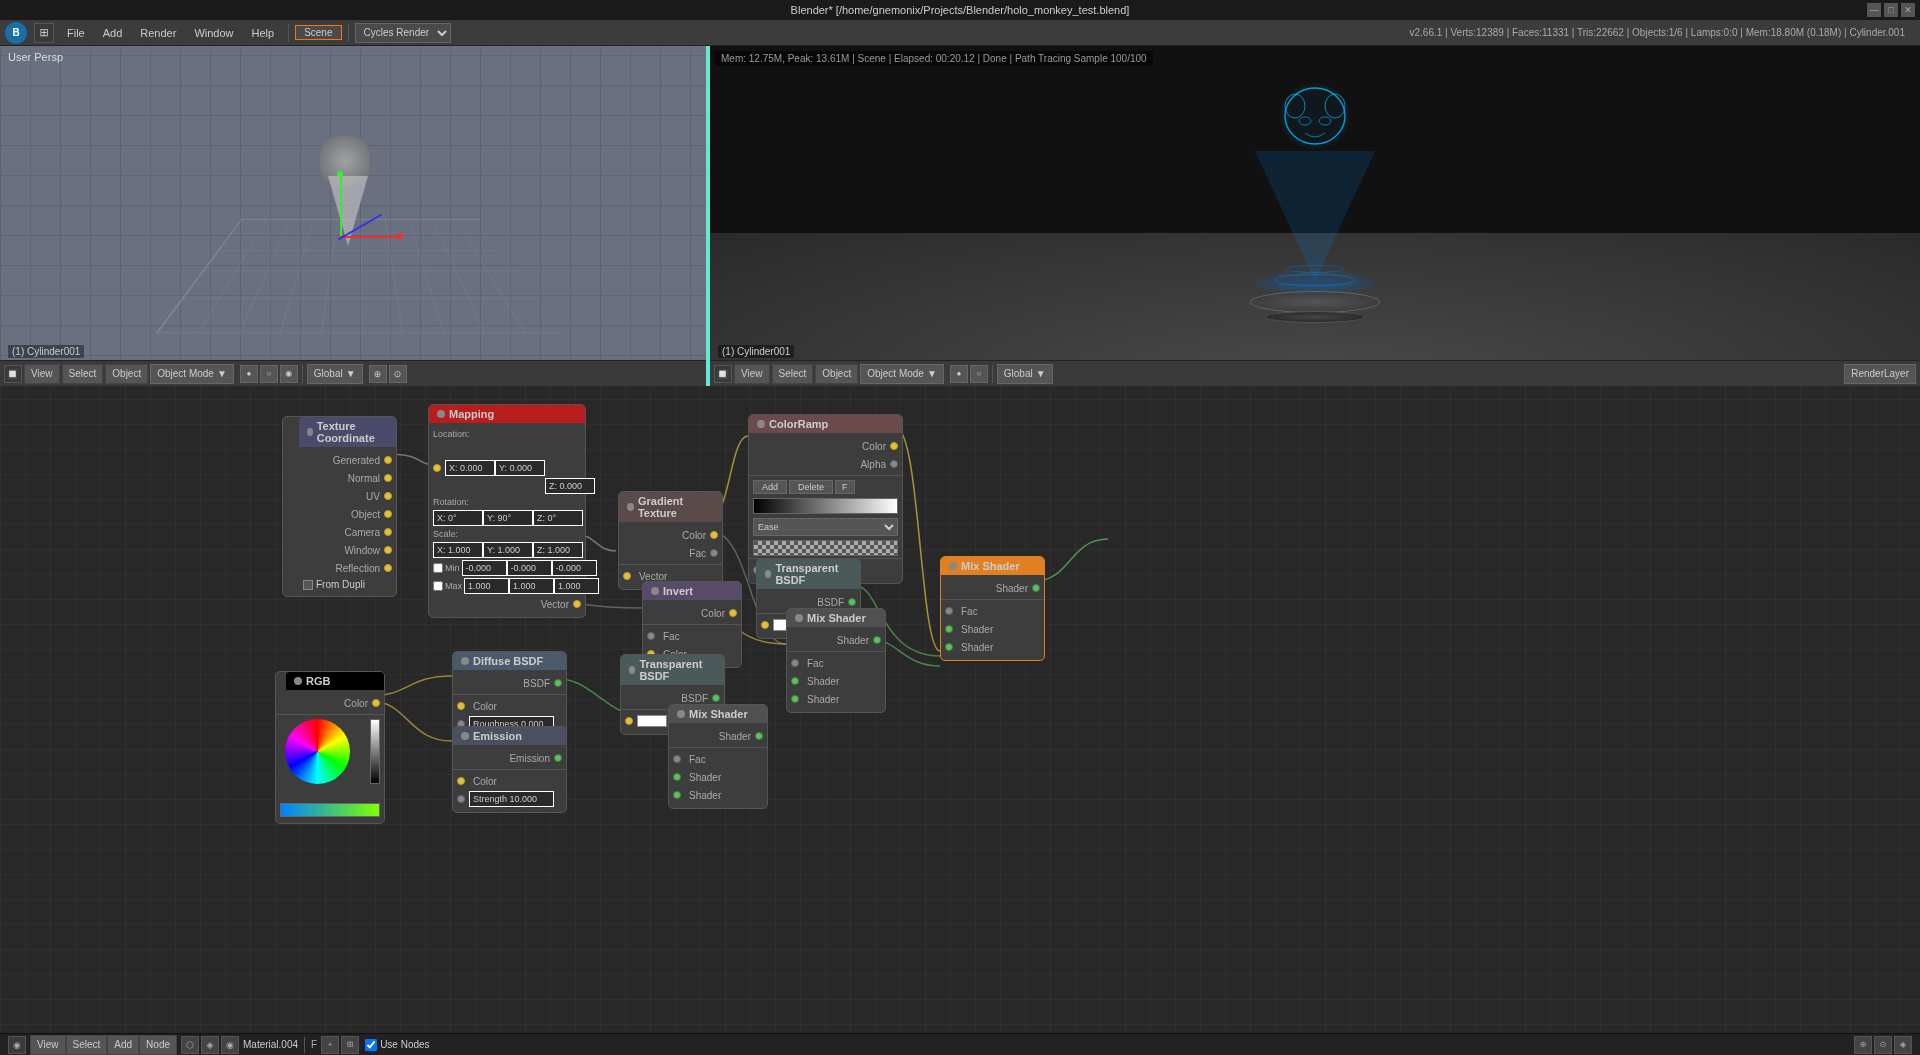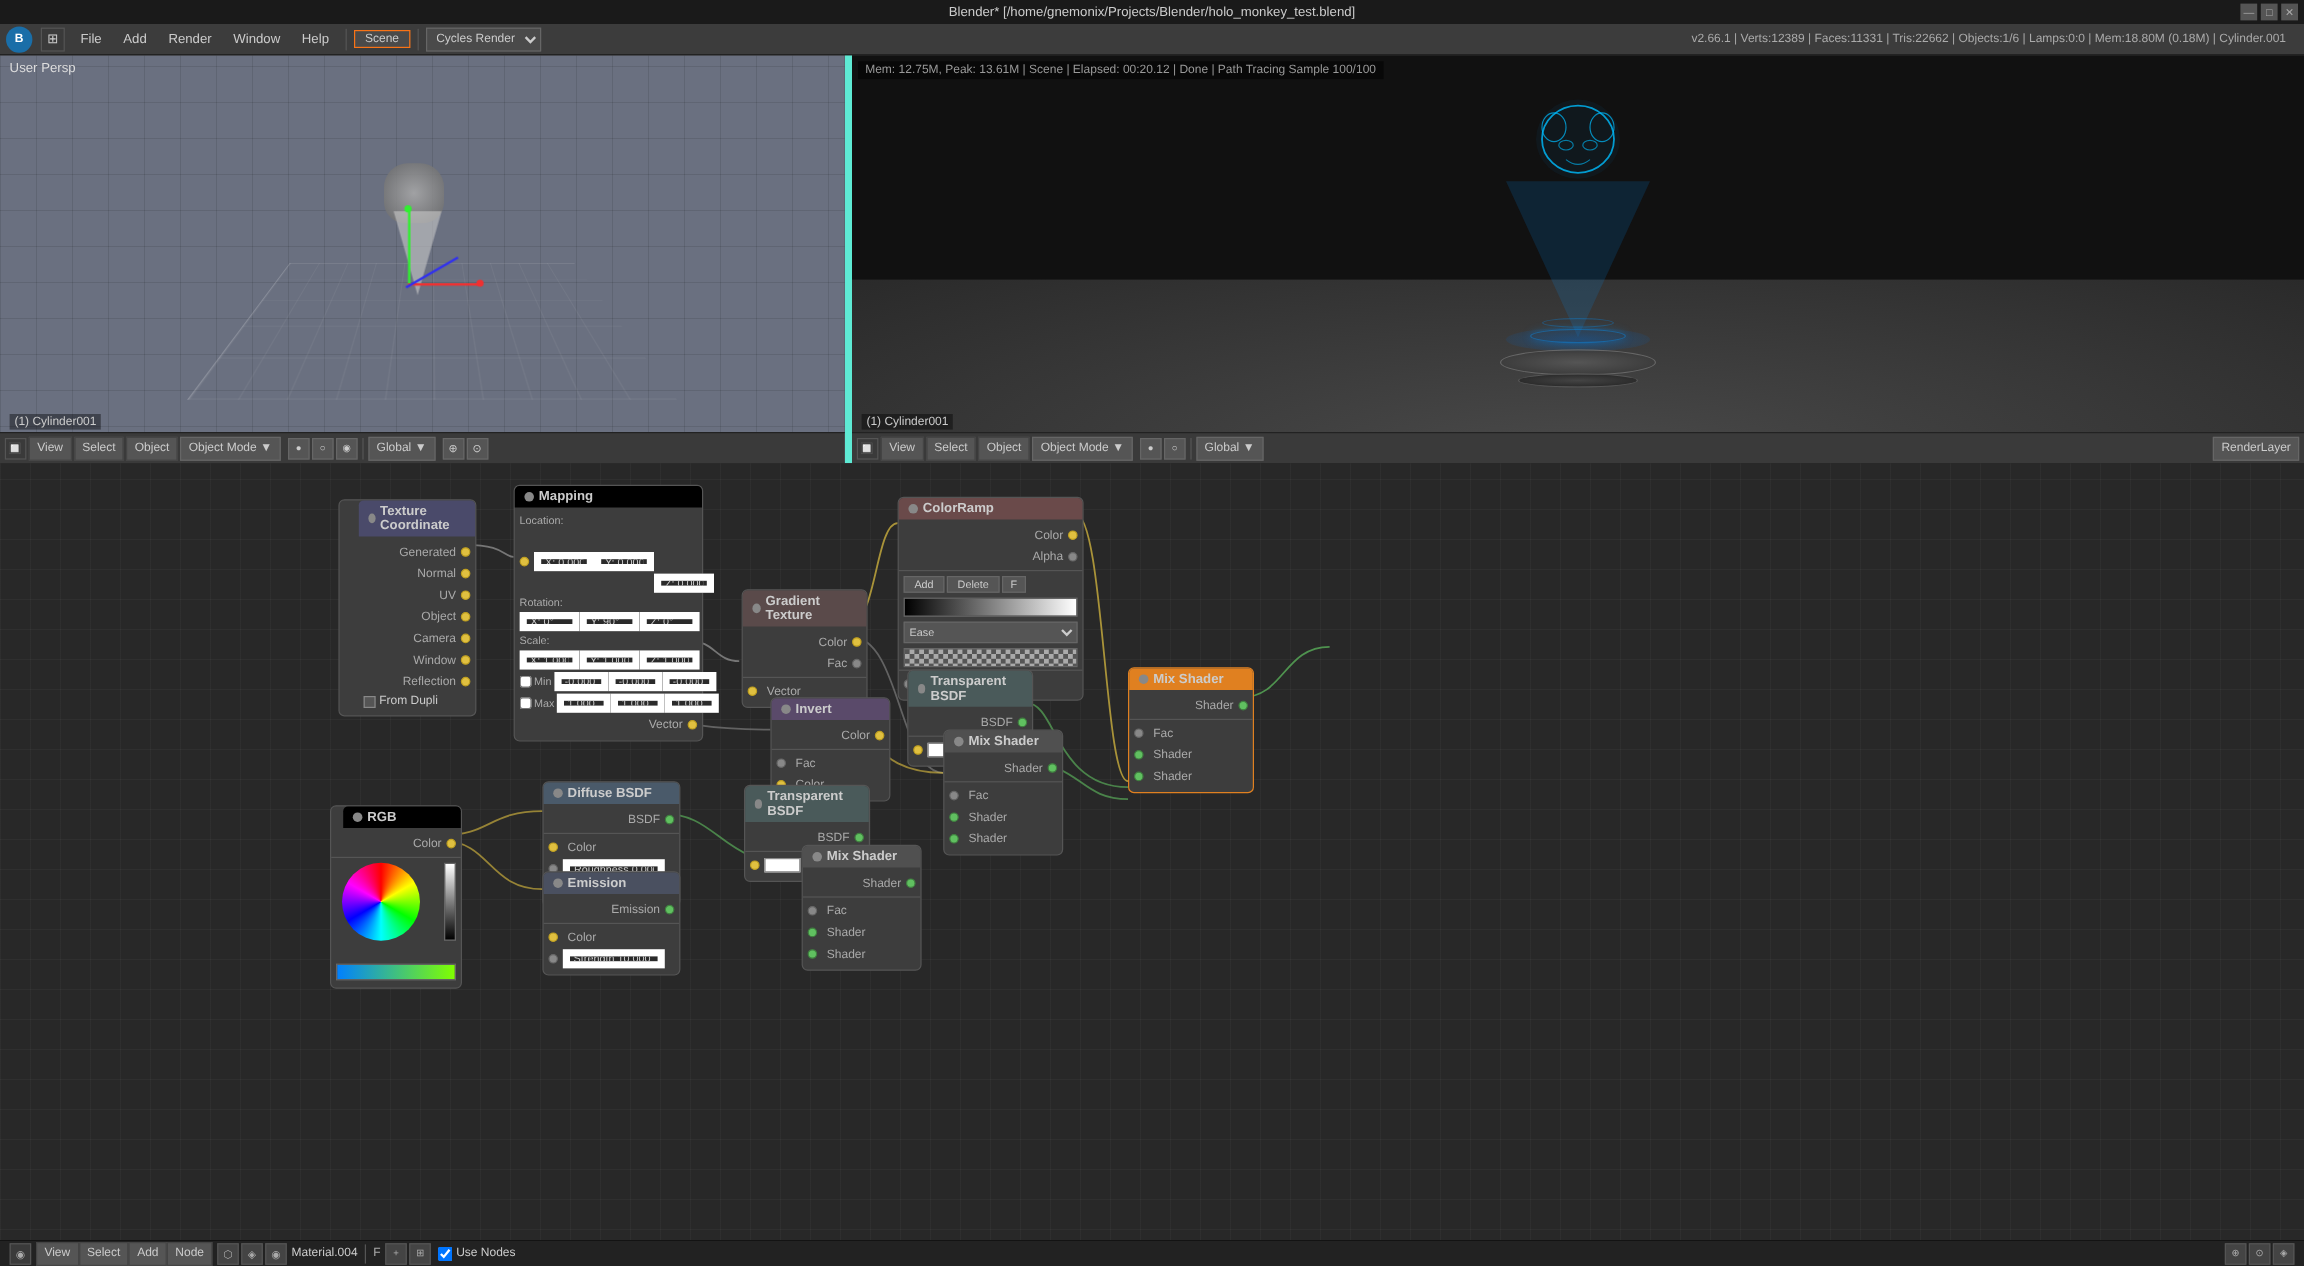--- a/index.html
+++ b/index.html
@@ -99,21 +99,21 @@
       flex-direction: row;
       border-bottom: 2px solid #111;
     }
 
     
     .viewport-left {
       width: 710px;
       height: 340px;
       background: #5a6070;
       position: relative;
-      border-right: 6px solid #5eead4;
+      border-right: 4px solid #5eead4;
       overflow: hidden;
     }
     .viewport-label {
       position: absolute;
       top: 5px;
       left: 8px;
       color: #ddd;
       font-size: 11px;
     }
     .viewport-grid-left {
@@ -225,30 +225,30 @@
       flex-shrink: 0;
     }
     .socket-yellow { background: #e0c040; border-color: #c0a020; }
     .socket-green { background: #60c060; border-color: #408040; }
     .socket-gray { background: #888; border-color: #666; }
     .socket-right { margin-left: auto; }
     .socket-left { margin-right: 4px; }
 
     .node-input {
       background: #2a2a2a;
-      border: 6px solid #ffffff;
+      border: 1px solid #ffffff;
       color: #ccc;
       font-size: 9px;
       padding: 1px 3px;
       width: 60px;
       height: 16px;
     }
 
     
-    .node-mapping .node-header { background: #000000; }
+    .node-mapping .node-header { background: #b91c1c; }
     .node-texture-coord .node-header { background: #4a4a6a; }
     .node-gradient .node-header { background: #5a4a4a; }
     .node-layer-weight .node-header { background: #5a5a4a; }
     .node-colorramp .node-header { background: #6a4a4a; }
     .node-mix-shader .node-header { background: #505050; }
     .node-transparent .node-header { background: #4a5a5a; }
     .node-diffuse .node-header { background: #4a5a6a; }
     .node-material-output .node-header { background: #5a5a6a; }
     .node-invert .node-header { background: #5a4a6a; }
     .node-rgb .node-header { background: #000000; margin-left: 10px; }

